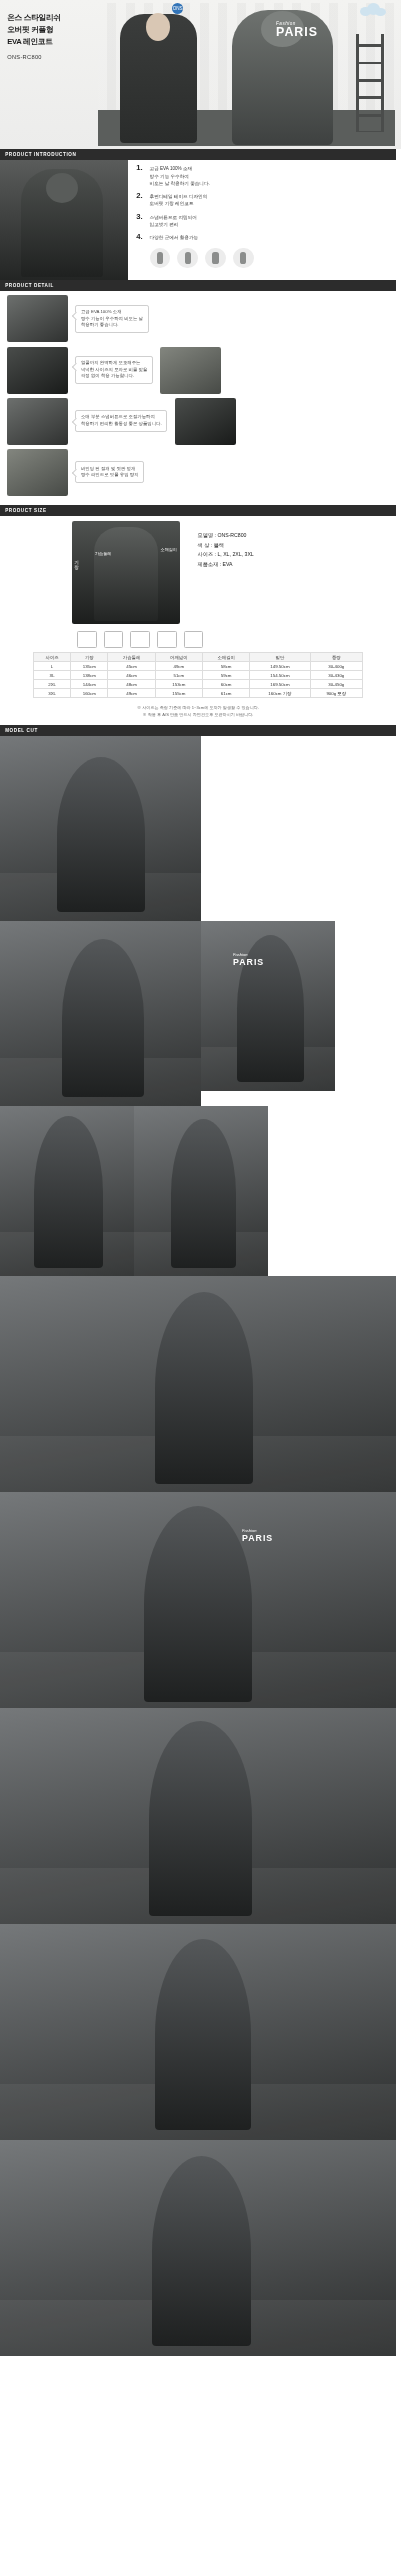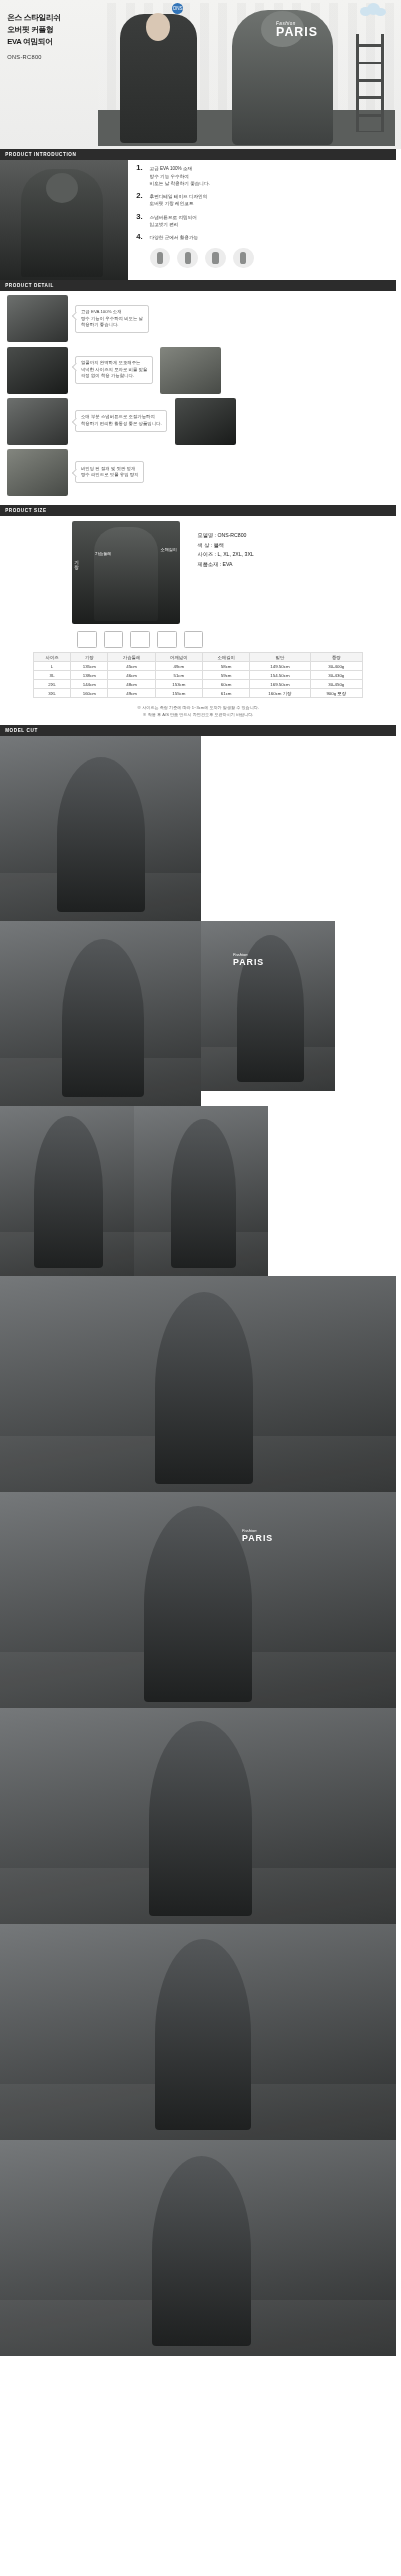--- a/index.html
+++ b/index.html
@@ -103,21 +103,21 @@
 </head>
 <body>
 
 <div class="page">
 
   <div class="hero">
     <div class="hero-logo">ONS</div>
     <div class="hero-title">
       <div>온스 스타일리쉬</div>
       <div>오버핏 커플형</div>
-      <div>EVA 여밈되어</div>
+      <div>EVA 레인코트</div>
     </div>
     <div class="hero-code">ONS-RC800</div>
 
     <div class="hero-photo">
       <div class="wall"></div>
       <div class="floor"></div>
       <div class="model-a">
           <div class="head"></div>
         </div>
       <div class="model-b">

